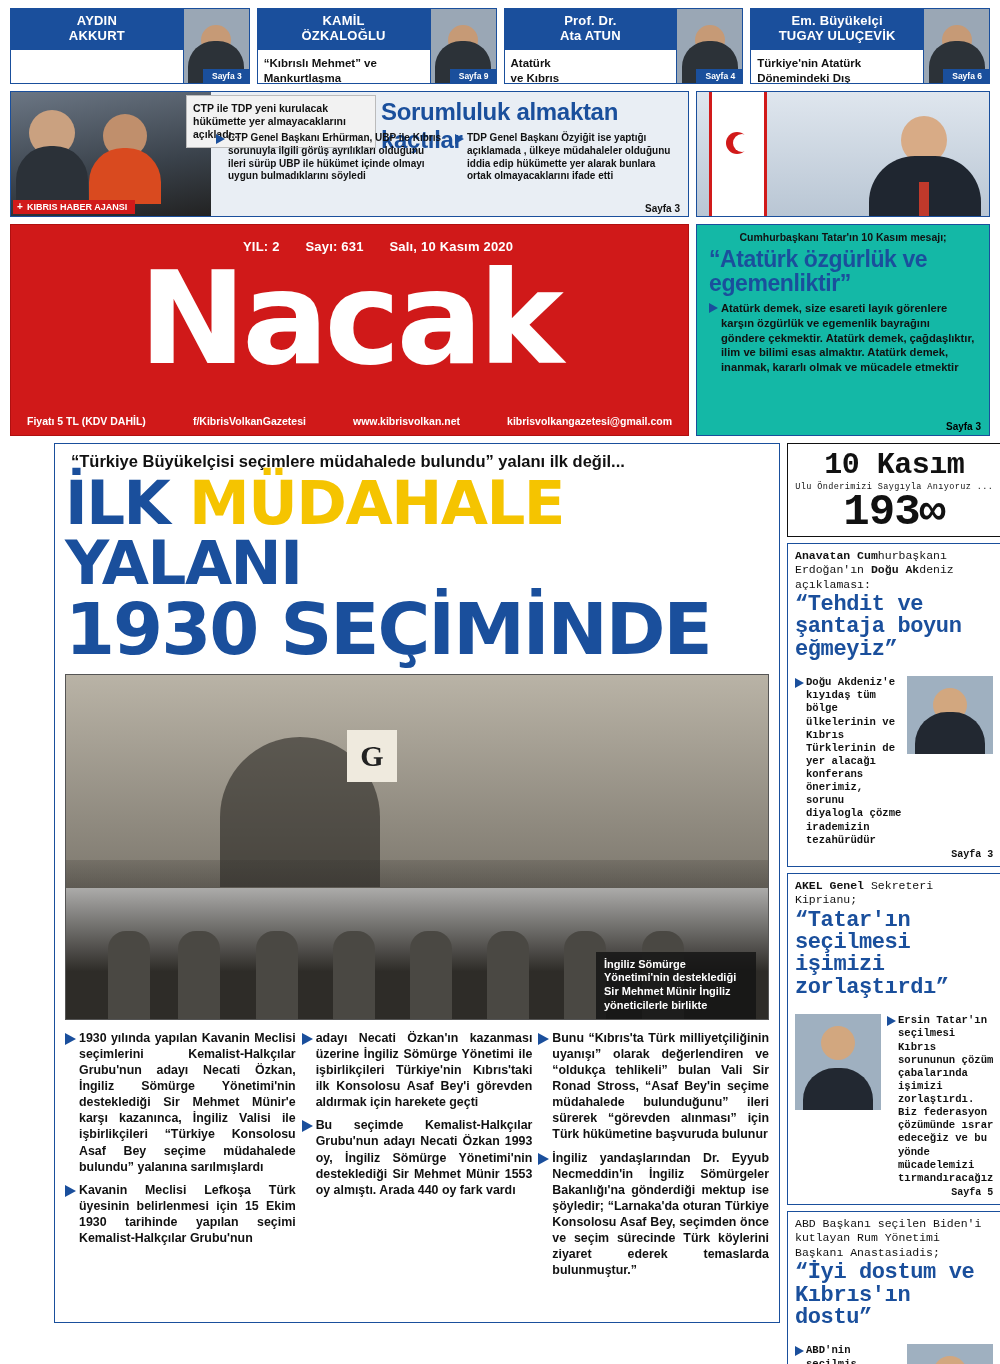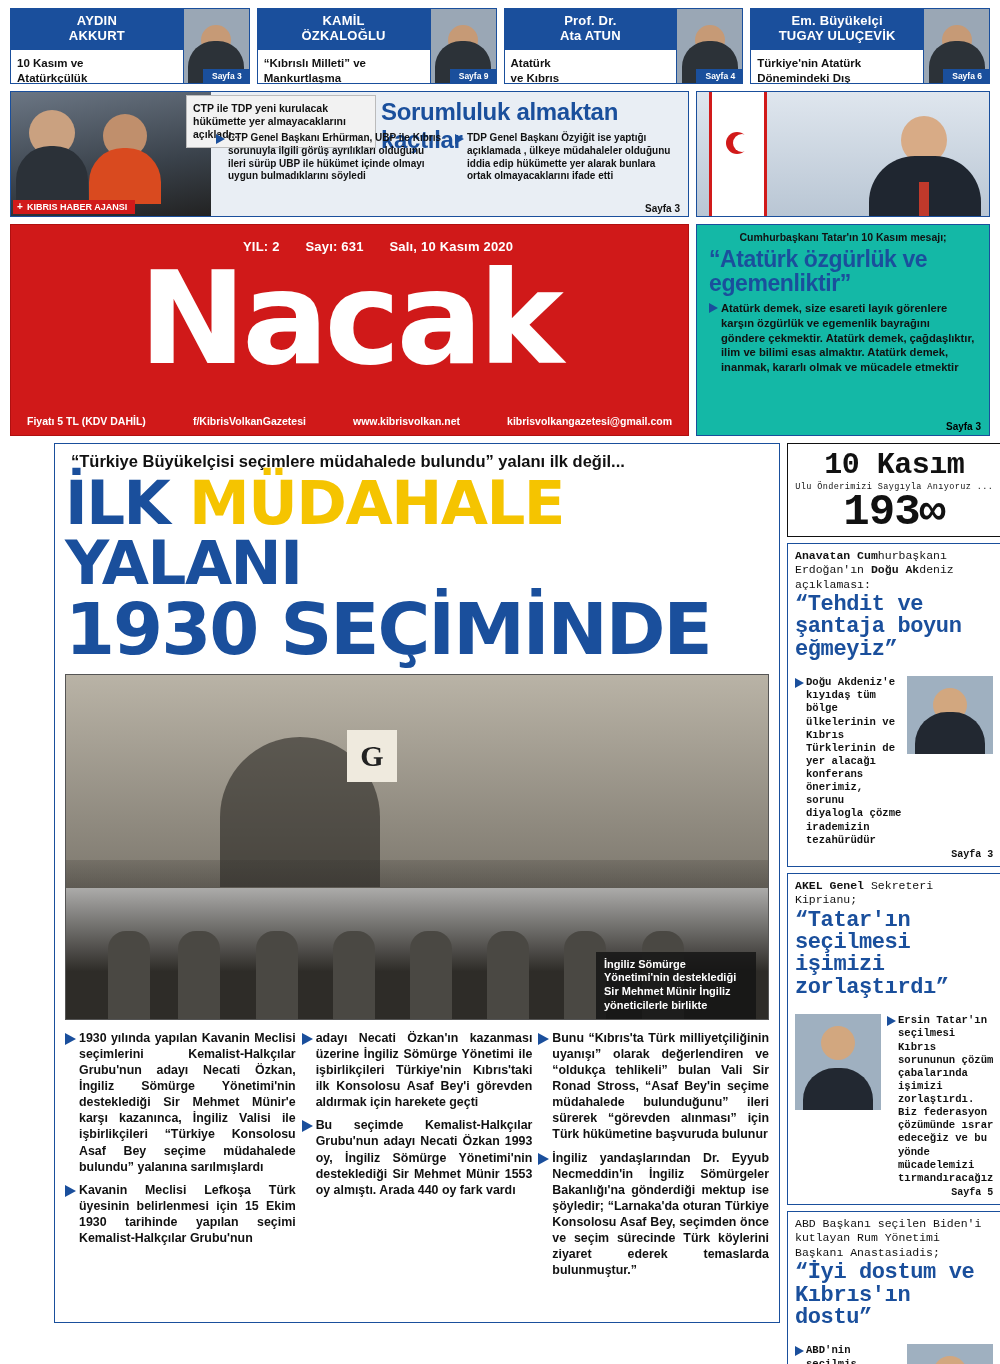--- a/index.html
+++ b/index.html
@@ -366,35 +366,33 @@
 <body>
 
 <div class="page">
 
   <div class="top-strip">
 
     <div class="colbox">
       <div class="txt">
         <div class="nm" style="white-space:pre-line">AYDIN
 AKKURT</div>
-        <div class="dek" style="white-space:pre-line">10 Kasım ve
-Atatürkçülük</div>
       </div>
       <div class="photo">
         <div class="head"></div>
         <div class="body"></div>
       </div>
       <div class="pagetag">Sayfa 3</div>
     </div>
 
     <div class="colbox">
       <div class="txt">
         <div class="nm" style="white-space:pre-line">KAMİL
 ÖZKALOĞLU</div>
-        <div class="dek" style="white-space:pre-line">“Kıbrıslı Milleti” ve
+        <div class="dek" style="white-space:pre-line">“Kıbrıslı Mehmet” ve
 Mankurtlaşma</div>
       </div>
       <div class="photo">
         <div class="head"></div>
         <div class="body"></div>
       </div>
       <div class="pagetag">Sayfa 9</div>
     </div>
 
     <div class="colbox">

